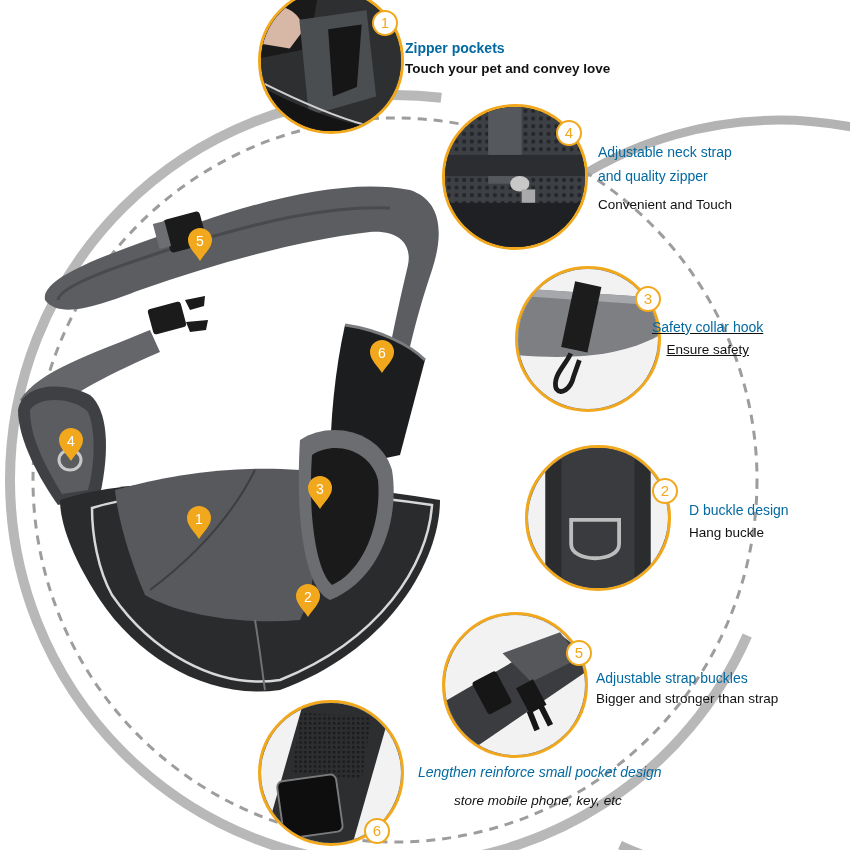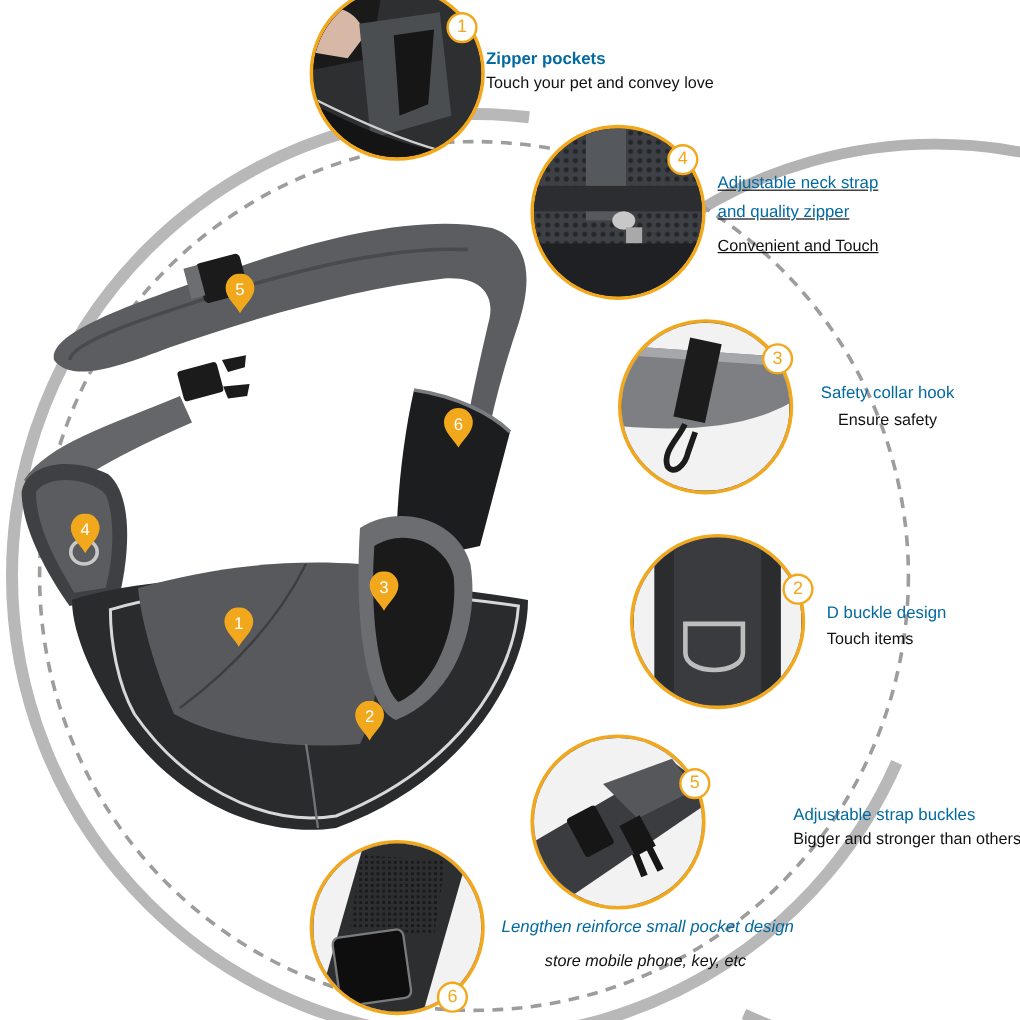--- a/index.html
+++ b/index.html
@@ -161,40 +161,40 @@
         <rect width="2.5" height="2.5" fill="#1a1a1b"></rect>
       </pattern>
     <path d="M42 10 L115 15 L105 80 L32 72 Z" fill="url(#mesh2)"></path>
     <rect x="20" y="78" width="62" height="60" rx="6" fill="#0e0e0f" stroke="#7a7b7d" stroke-width="2" transform="rotate(-8 50 108)"></rect>
   </svg>
 </div>
 <div class="num" style="left:364px;top:818px;">6</div>
 
 <div class="feature" style="left:405px;top:36px;">
   <div class="ft bold">Zipper pockets</div>
-  <div class="fs" style="font-weight:normal;margin-top:0;">Touch your pet and convey love</div>
-</div>
-
-<div class="feature" style="left:598px;top:140px;text-decoration:underline;">
+  <div class="fs" style="font-weight:bold;margin-top:0;">Touch your pet and convey love</div>
+</div>
+
+<div class="feature" style="left:598px;top:140px;">
   <div class="ft">Adjustable neck strap</div>
   <div class="ft">and quality zipper</div>
   <div class="fs" style="margin-top:8px;">Convenient and Touch</div>
 </div>
 
-<div class="feature" style="left:684px;top:315px;">
+<div class="feature" style="left:652px;top:315px;text-decoration:underline;">
   <div class="ft">Safety collar hook</div>
   <div class="fs" style="margin-top:2px;text-align:center;">Ensure safety</div>
 </div>
 
 <div class="feature" style="left:677px;top:498px;margin-left:12px;">
   <div class="ft">D buckle design</div>
-  <div class="fs" style="margin-top:2px;">Touch items</div>
-</div>
-
-<div class="feature" style="left:621px;top:666px;padding-left:40px;">
+  <div class="fs" style="margin-top:2px;">Hang buckle</div>
+</div>
+
+<div class="feature" style="left:556px;top:666px;padding-left:40px;">
   <div class="ft">Adjustable strap buckles</div>
-  <div class="fs" style="margin-top:0;">Bigger and stronger than others</div>
+  <div class="fs" style="margin-top:0;">Bigger and stronger than strap</div>
 </div>
 
 <div class="feature" style="left:418px;top:760px;font-style:italic;">
   <div class="ft">Lengthen reinforce small pocket design</div>
   <div class="fs" style="margin-top:8px;margin-left:36px;">store mobile phone, key, etc</div>
 </div>
 
 </body></html>

